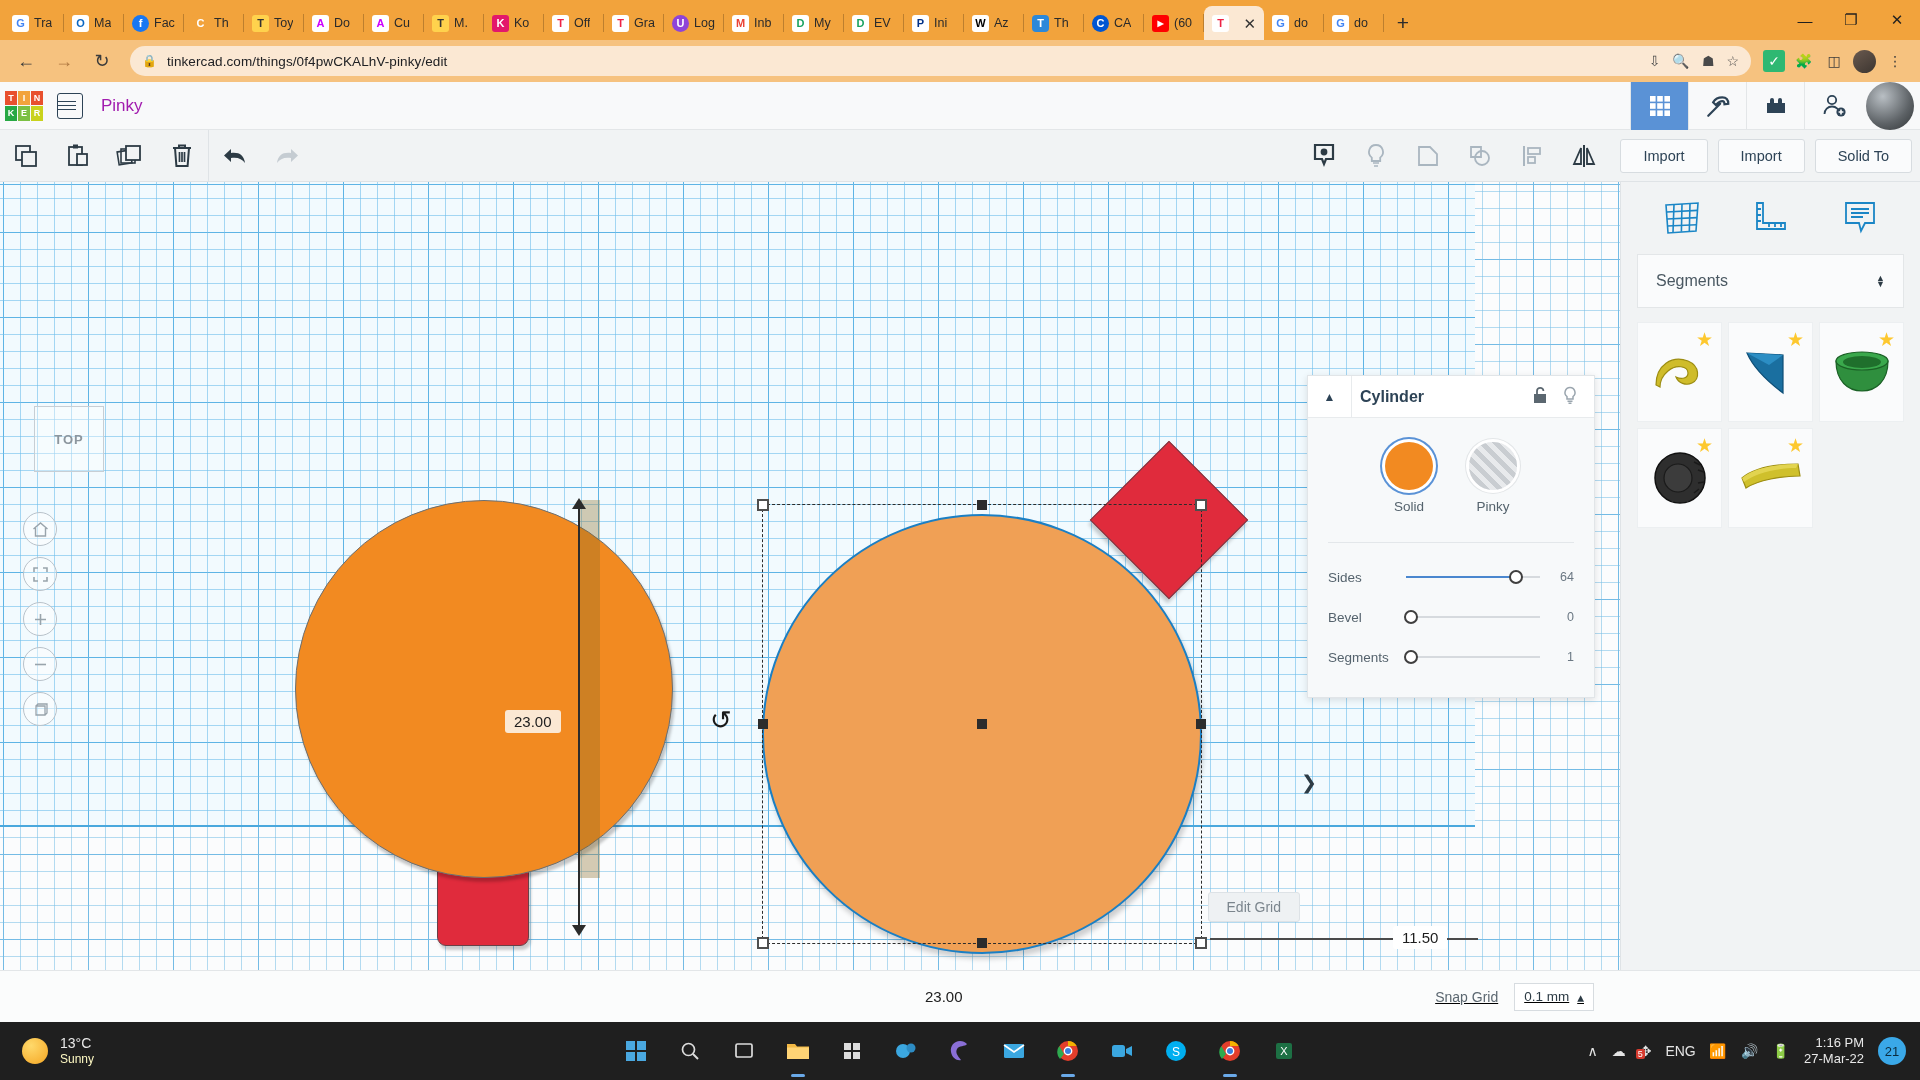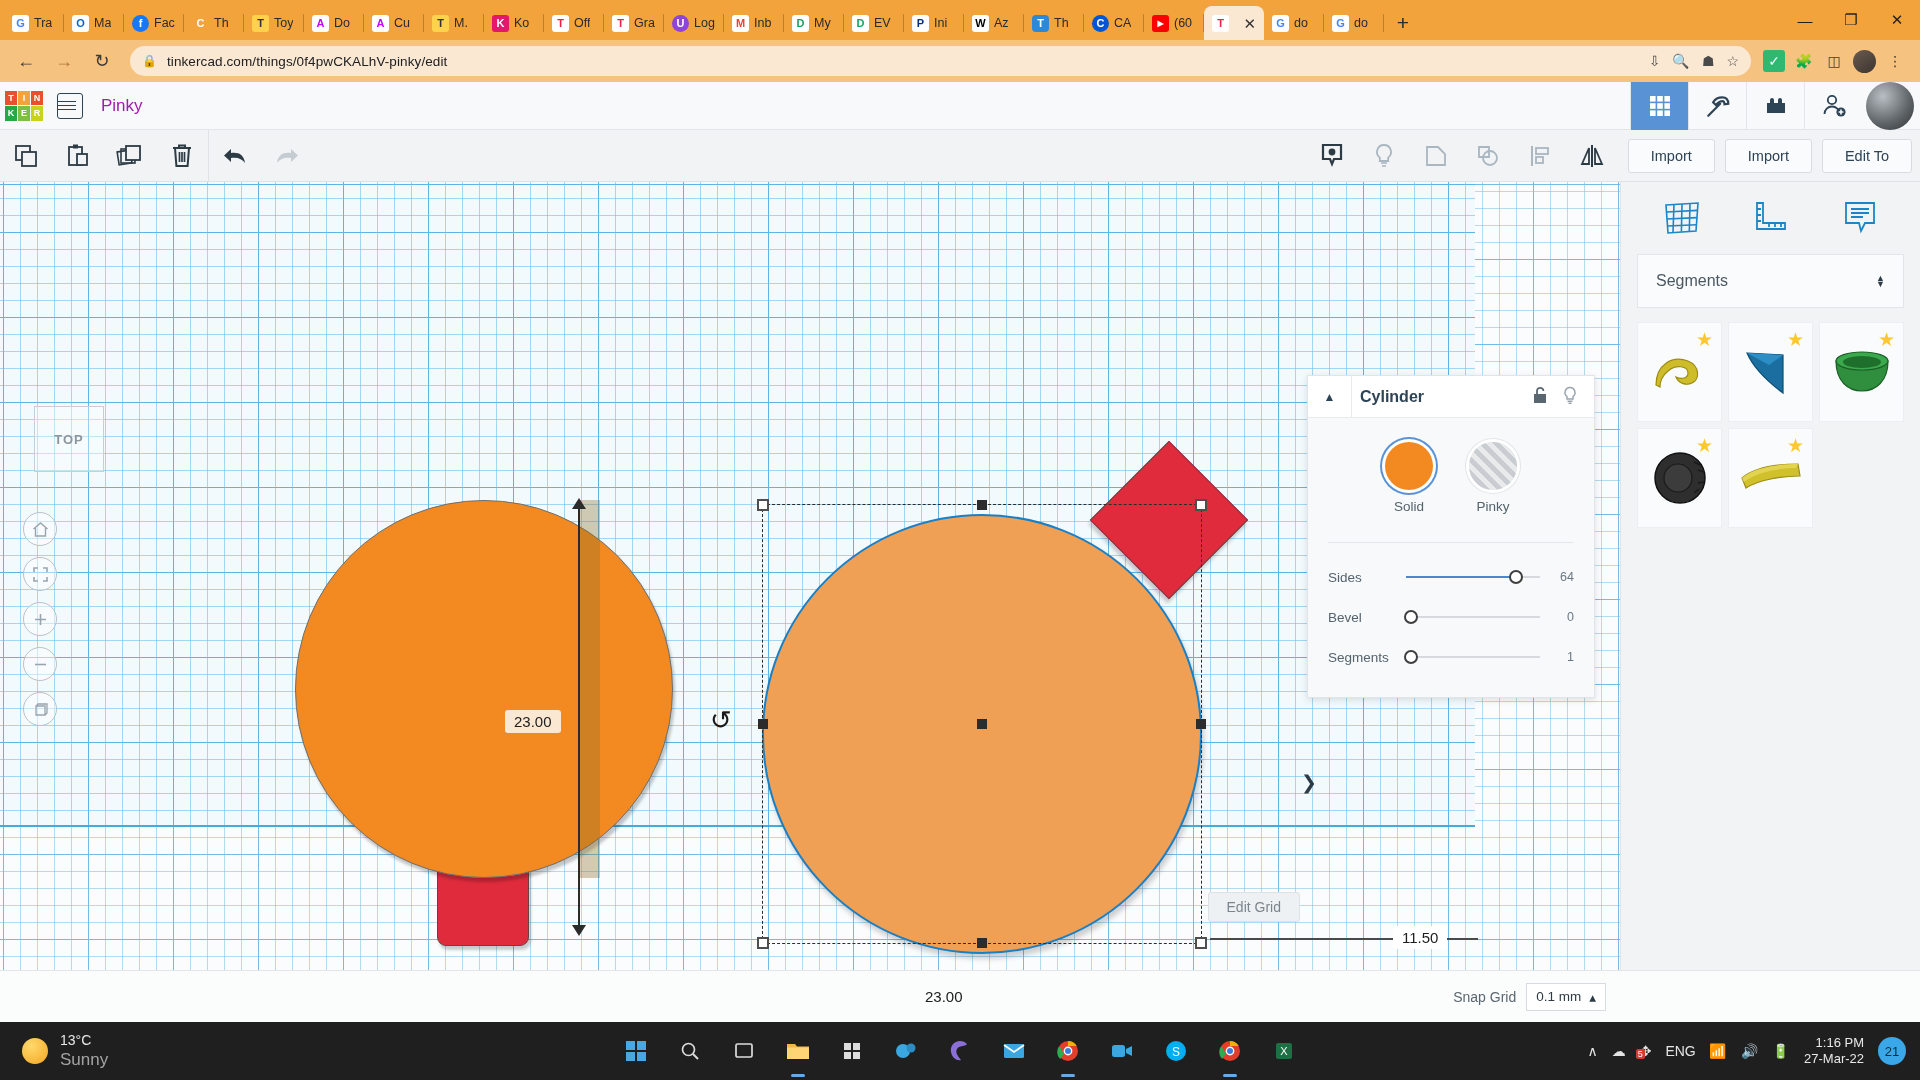--- a/index.html
+++ b/index.html
@@ -297,38 +297,38 @@
     display: flex; align-items: center; justify-content: center;
   }
   .sb-item .star { position: absolute; right: 8px; top: 5px; color: #fdc82f; font-size: 19px; }
 
   
   .tc-status {
     position: absolute; left: 0; bottom: 0; width: 1920px; height: 52px;
     background: #fbfcfc; border-top: 1px solid #e3e6e8; display: flex; align-items: center;
   }
   .status-dim { position: absolute; left: 925px; font-size: 15px; color: #202020; }
-  .snap-wrap { position: absolute; right: 314px; display: flex; align-items: center; gap: 10px; }
+  .snap-wrap { position: absolute; right: 326px; display: flex; align-items: center; gap: 16px; text-decoration: underline; }
   .snap-label { font-size: 14px; color: #5b6770; }
   .snap-select {
     height: 28px; padding: 0 9px; display: flex; align-items: center; gap: 8px;
     border: 1px solid #d7dce0; background: #fff; font-size: 13.5px; color: #2d3b45;
   }
 
   
   .taskbar {
     position: absolute; left: 0; bottom: 0; width: 1920px; height: 58px;
     background: #1f1f1f; display: flex; align-items: center; color: #e8e8e8;
   }
   .tb-weather { display: flex; align-items: center; gap: 12px; padding-left: 22px; }
   .tb-weather .sun { width: 26px; height: 26px; border-radius: 50%;
     background: radial-gradient(circle at 35% 30%, #ffd96b, #f5a623); }
   .tb-weather .wtext { line-height: 1.25; }
   .tb-weather .temp { font-size: 14px; }
-  .tb-weather .cond { font-size: 17px; color: #a3a3a3; }
+  .tb-weather .cond { font-size: 12px; color: #fef9c3; }
   .tb-center { position: absolute; left: 50%; transform: translateX(-50%); display: flex; align-items: center; gap: 14px; }
   .tb-app { width: 40px; height: 40px; display: flex; align-items: center; justify-content: center; position: relative; }
   .tb-app.running::after { content: ""; position: absolute; bottom: -6px; width: 14px; height: 3px; border-radius: 2px; background: #6aa9e8; }
   .tb-tray { position: absolute; right: 0; display: flex; align-items: center; gap: 14px; padding-right: 14px; }
   .tb-tray .ti { font-size: 14px; color: #e4e4e4; }
   .tb-clock { text-align: right; line-height: 1.25; font-size: 13px; }
   .tb-badge { width: 28px; height: 28px; border-radius: 50%; background: #3aa8e8;
     color: #0b2c3e; font-size: 13px; display: flex; align-items: center; justify-content: center; }
   .win-logo { display: grid; grid-template-columns: 1fr 1fr; grid-template-rows: 1fr 1fr; gap: 2px; width: 20px; height: 20px; }
   .win-logo i { background: #4aa8e0; display: block; }
@@ -595,21 +595,21 @@
           <div class="tb-btn">
             <svg width="28" height="26" viewBox="0 0 28 26">
                 <path d="M14 2 v22" stroke="currentColor" stroke-width="2"></path>
                 <path d="M11 5 L4 21 h7 Z" fill="none" stroke="currentColor" stroke-width="1.8"></path>
                 <path d="M17 5 L24 21 h-7 Z" fill="none" stroke="currentColor" stroke-width="1.8"></path>
               </svg>
           </div>
         </div>
         <div class="tb-text-btn">Import</div>
         <div class="tb-text-btn">Import</div>
-        <div class="tb-text-btn">Edit To</div>
+        <div class="tb-text-btn">Solid To</div>
       </div>
     </div>
 
     <div class="tc-body">
 
       <div class="canvas">
         <div class="workplane"></div>
         <svg class="wp-edge-lines">
           <g stroke="#5fc1ec" stroke-width="2" fill="none">
             <path d="M70 0 v72"></path>

